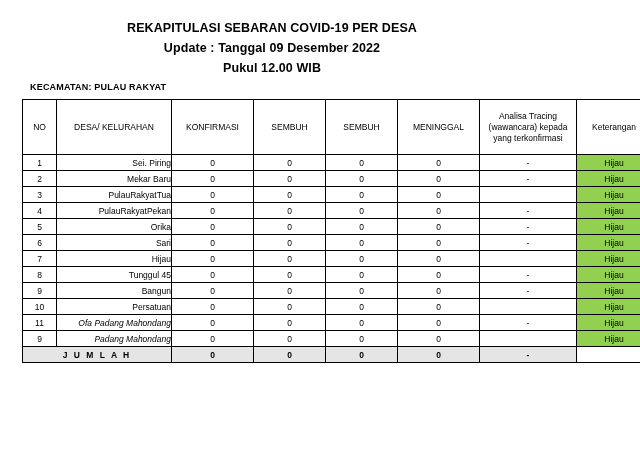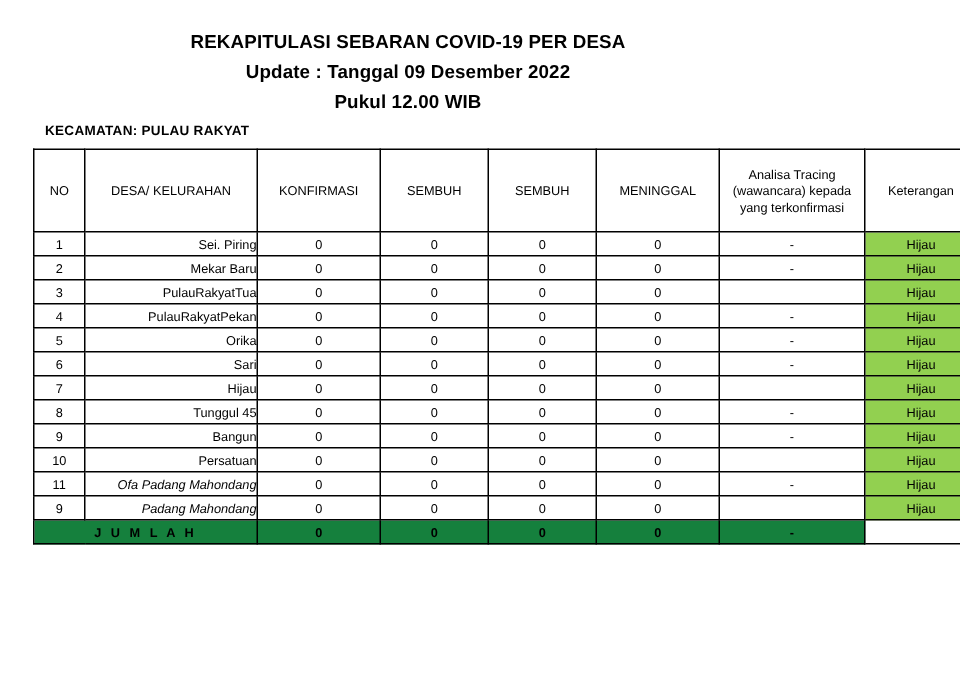--- a/index.html
+++ b/index.html
@@ -84,21 +84,21 @@
     text-align: center;
     background: #92d050;
   }
   tr.tall td {
     height: 38px;
   }
   tr.tall2 td {
     height: 44px;
   }
   tr.total td {
-    background: #15803d;
+    background: #e5e5e5;
     font-weight: bold;
     height: 16px;
   }
   tr.total td.label {
     text-align: center;
     letter-spacing: 2px;
   }
   tr.total td.ketblank {
     background: #ffffff;
   }

